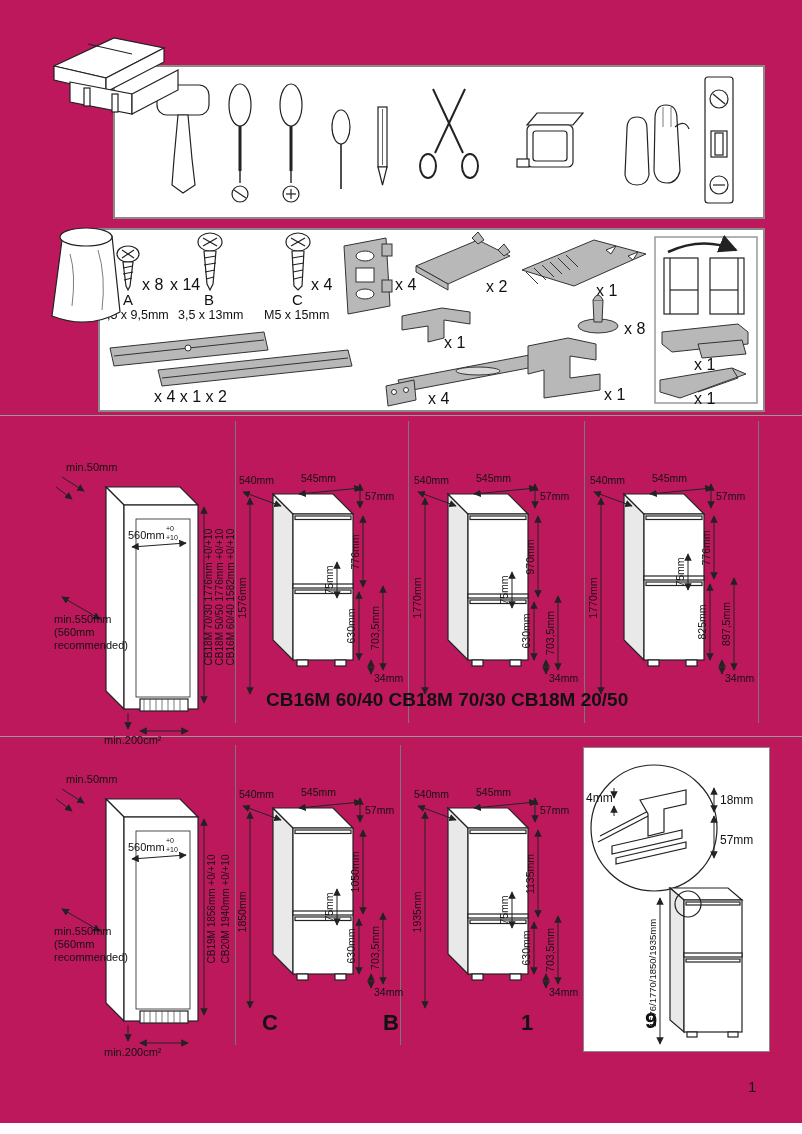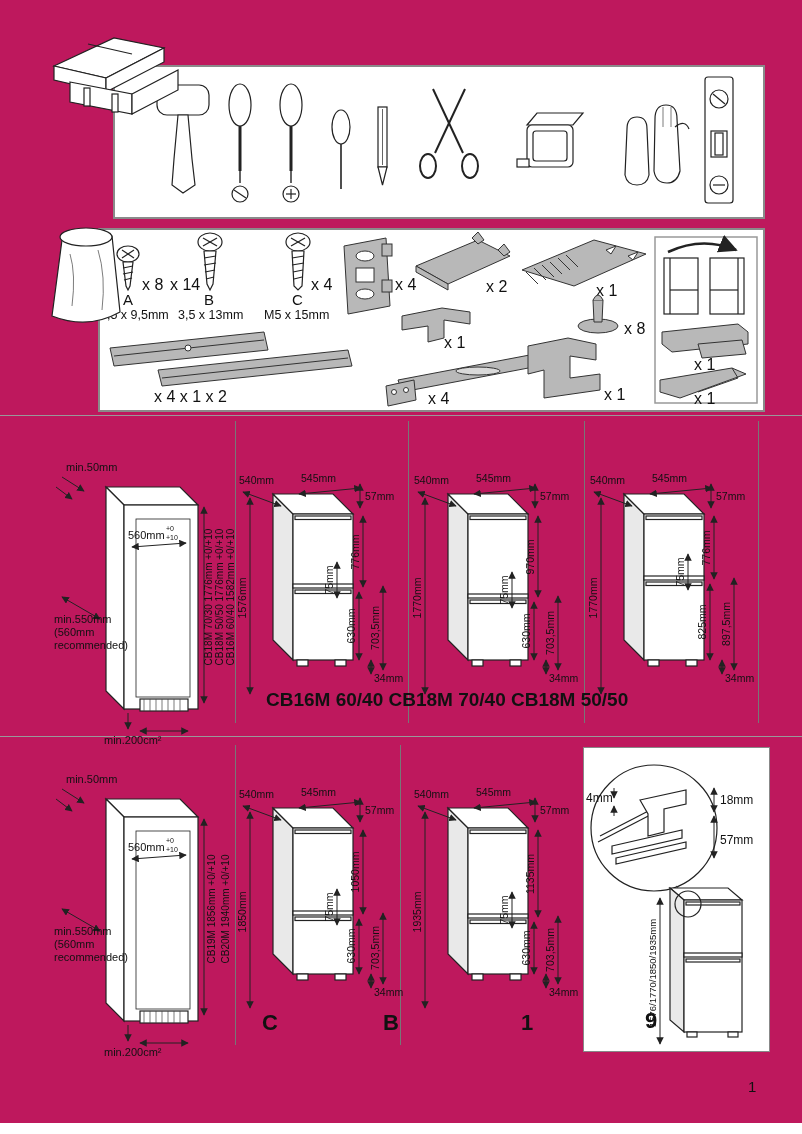--- a/index.html
+++ b/index.html
@@ -394,21 +394,21 @@
     <text x="64" y="34">545mm</text>
     <text x="128" y="52">57mm</text>
     <text transform="translate(9,150) rotate(-90)" text-anchor="middle">1770mm</text>
     <text transform="translate(122,100) rotate(-90)" text-anchor="middle">776mm</text>
     <text transform="translate(96,124) rotate(-90)" text-anchor="middle">75mm</text>
     <text transform="translate(118,174) rotate(-90)" text-anchor="middle">825mm</text>
     <text transform="translate(142,176) rotate(-90)" text-anchor="middle">897,5mm</text>
     <text x="137" y="234">34mm</text>
   </svg>
 
-  <div class="cap" style="left:266px;top:689px">CB16M 60/40 CB18M 70/40 CB18M 50/50</div>
+  <div class="cap" style="left:266px;top:689px">CB16M 60/40 CB18M 70/30 CB18M 20/50</div>
 
   <svg class="abs" style="left:52px;top:759px" width="185" height="300" viewBox="0 0 185 300">
     <text x="14" y="24" class="n11">min.50mm</text>
     <g class="dim">
       <line x1="10" y1="30" x2="32" y2="44" marker-end="url(#ah)"></line>
       <line x1="4" y1="40" x2="20" y2="52" marker-end="url(#ah)"></line>
     </g>
     <g class="ln">
       <polygon points="54,40 128,40 146,58 72,58"></polygon>
       <polygon points="54,40 72,58 72,262 54,244"></polygon>

